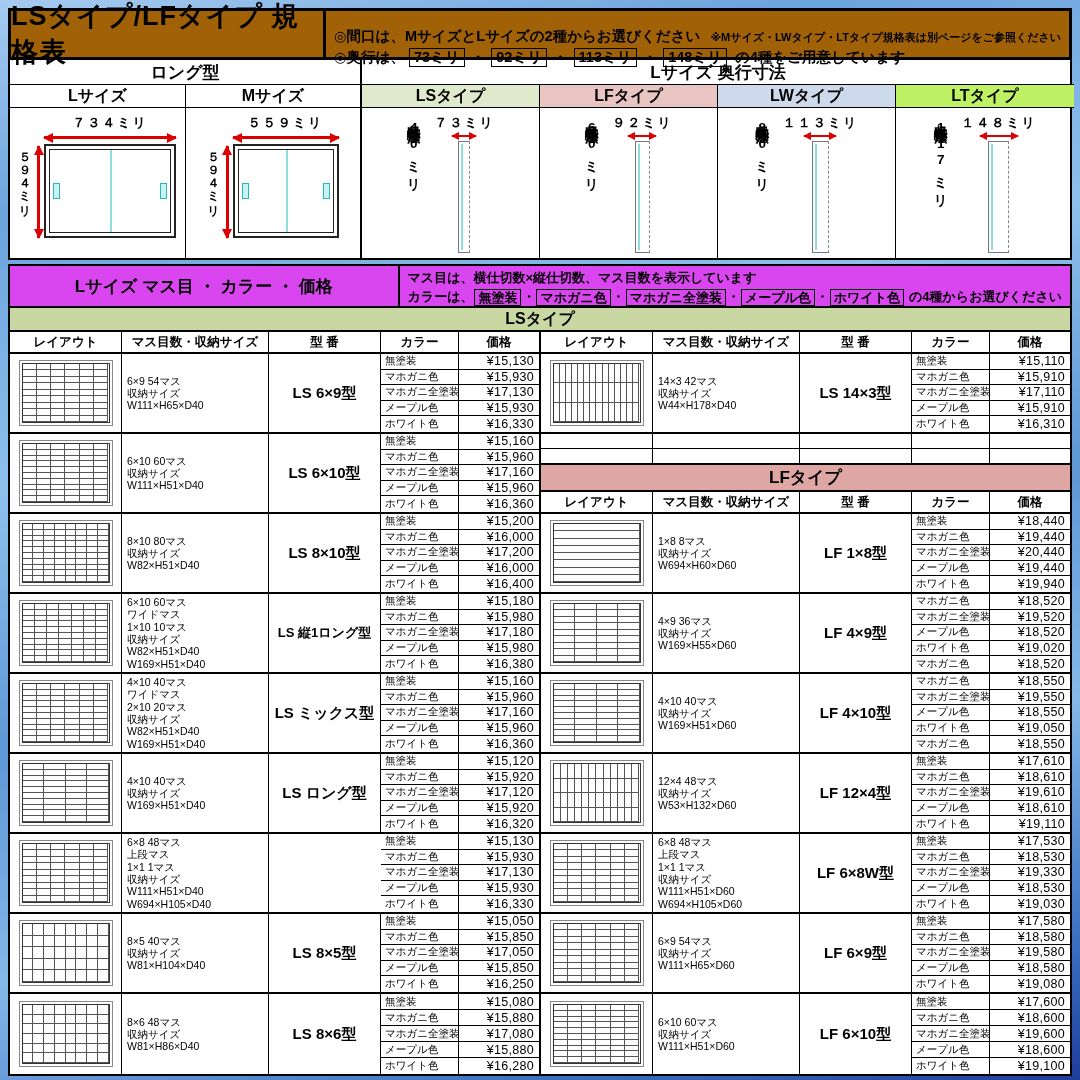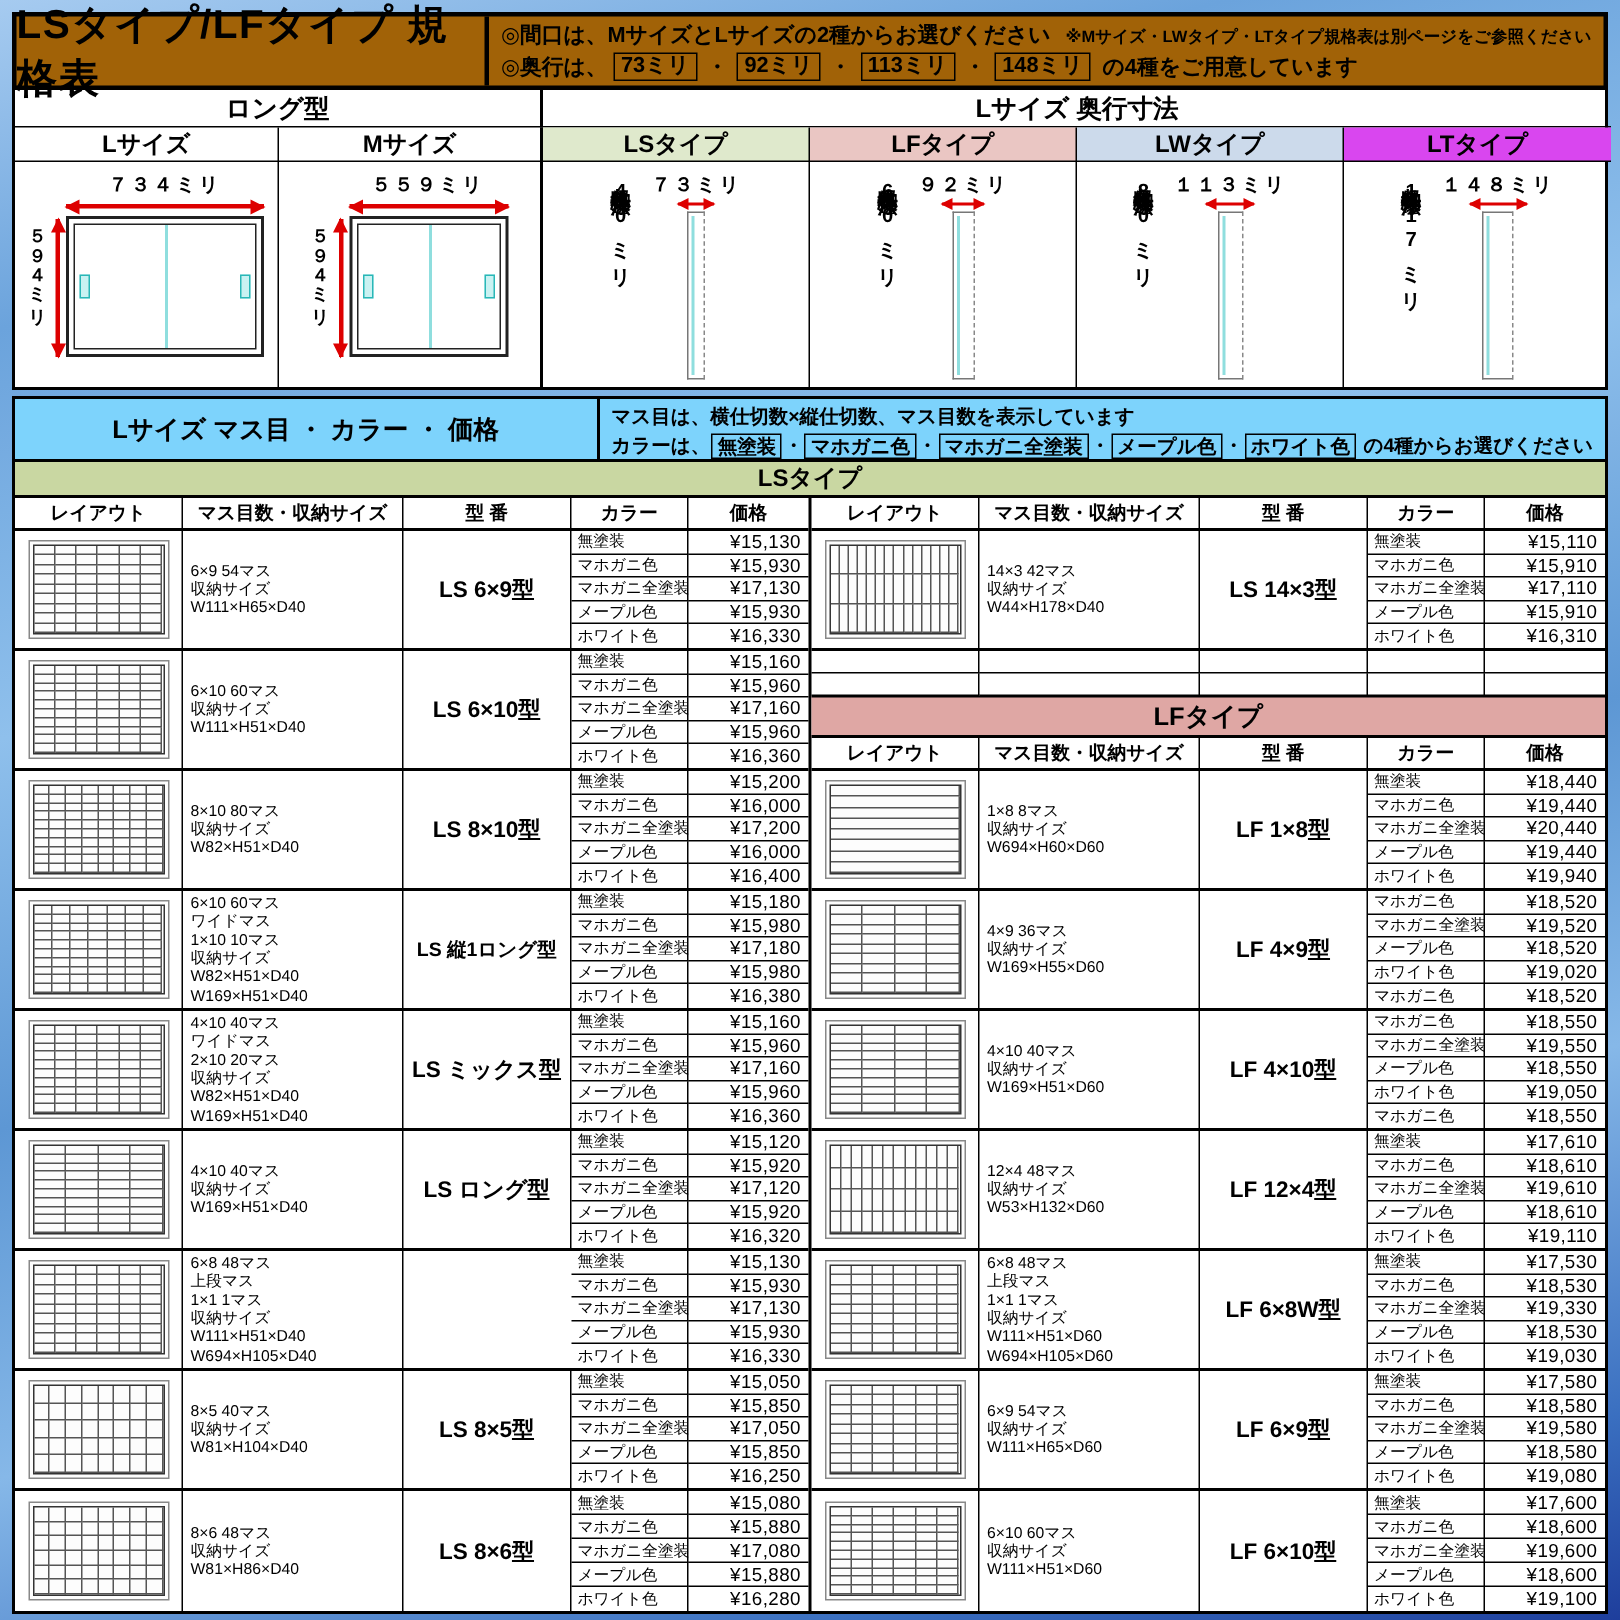--- a/index.html
+++ b/index.html
@@ -6,34 +6,34 @@
   body{
     width:1080px;height:1080px;position:relative;overflow:hidden;
     font-family:"Liberation Sans","DejaVu Sans",sans-serif;color:#000;
     background:linear-gradient(165deg,#a6cbf0 0%,#6ba3dc 16%,#8fc0ec 36%,#5d97d4 55%,#86b8e8 72%,#3a6fc0 90%,#1e3e9c 100%);
   }
   .page{position:absolute;left:8px;top:8px;width:1064px;}
   
   .top-row{display:flex;height:52px;background:#a16207;border:3px solid #000;box-sizing:border-box;}
   .title-box{width:494px;display:flex;align-items:center;justify-content:center;
     font-size:27px;font-weight:bold;letter-spacing:1px;border-right:3px solid #000;box-sizing:border-box;}
-  .info-box{flex:1;padding:3px 8px 0 8px;box-sizing:border-box;}
+  .info-box{flex:1;padding:16px 8px 0 8px;box-sizing:border-box;}
   .note-line1{font-size:14.5px;font-weight:bold;white-space:nowrap;}
   .note-line1 .sub{font-size:11px;margin-left:10px;}
   .note-line2{font-size:14.5px;font-weight:bold;margin-top:2px;display:flex;align-items:center;white-space:nowrap;}
   .boxed{border:1px solid #000;padding:0 4px;margin:0 4px;display:inline-block;line-height:17px;}
   .sep{margin:0 2px;}
   
   .dim-table{display:grid;grid-template-columns:176px 176px 178px 178px 178px 178px;
     grid-template-rows:25px 23px 150px;background:#fff;border:2px solid #000;border-top:none;box-sizing:border-box;margin-bottom:4px;}
   .dim-table >div{box-sizing:border-box;border-right:1px solid #000;border-bottom:1px solid #000;}
   .span2{grid-column:1/3;}.span4{grid-column:3/7;border-right:none!important;}
   .dh{display:flex;align-items:center;justify-content:center;font-weight:bold;font-size:16px;}
   .dh.big{font-size:17px;}
-  .hdr-ls{background:#dfe9cc;}.hdr-lf{background:#eac6c3;}.hdr-lw{background:#ccdaeb;}.hdr-lt{background:#d946ef;}
+  .hdr-ls{background:#dfe9cc;}.hdr-lf{background:#eac6c3;}.hdr-lw{background:#ccdaeb;}.hdr-lt{background:#bef264;}
   .col2b{border-right:2px solid #000!important;}
   .lastcol{border-right:none!important;}
   .dim-cell{position:relative;border-bottom:none!important;}
   
   .cab-cell{display:flex;padding-top:6px;justify-content:center;}
   .cab-left{display:flex;margin-right:4px;margin-top:30px;}
   .v-label{writing-mode:vertical-rl;text-orientation:upright;font-size:12px;font-weight:bold;letter-spacing:1px;line-height:12px;margin-right:2px;}
   .varrow{position:relative;width:0;border-left:3px solid #dd0000;height:92px;margin-left:4px;margin-top:2px;}
   .varrow i{position:absolute;left:-6.5px;width:0;height:0;border-left:5px solid transparent;border-right:5px solid transparent;}
   .varrow i.t{top:-1px;border-bottom:10px solid #dd0000;}
@@ -58,21 +58,21 @@
   .d-label{font-size:13px;font-weight:bold;letter-spacing:2px;height:16px;font-family:Liberation Serif, serif;}
   .harrow.small{margin:5px 0 4px 0;border-top-width:2.5px;}
   .harrow.small i{border-top-width:4px;border-bottom-width:4px;top:-5.2px;}
   .harrow.small i.l{border-right-width:8px;}
   .harrow.small i.r{border-left-width:8px;}
   .panel{height:112px;background:#fff;border:1px solid #777;border-right:1px dashed #888;box-sizing:border-box;position:relative;}
   .panel::before{content:"";position:absolute;left:2px;top:2px;bottom:2px;width:2px;background:#8fdede;}
   .p0{width:12px;}.p1{width:15px;}.p2{width:17px;}.p3{width:21px;}
   .a0{width:24px;}.a1{width:28px;}.a2{width:32px;}.a3{width:38px;}
   
-  .price-hdr{display:flex;height:44px;background:#7dd3fc;border:2px solid #000;box-sizing:border-box;}
+  .price-hdr{display:flex;height:44px;background:#d946ef;border:2px solid #000;box-sizing:border-box;}
   .ph-title{width:405px;display:flex;align-items:center;justify-content:center;font-size:17px;font-weight:bold;border-right:2px solid #000;box-sizing:border-box;}
   .ph-notes{flex:1;padding:2px 8px;box-sizing:border-box;}
   .ph-notes .l1{font-size:13px;font-weight:bold;margin-top:1px;}
   .ph-notes .l2{font-size:13px;font-weight:bold;display:flex;align-items:center;margin-top:1px;white-space:nowrap;}
   .ph-notes .boxed{padding:0 3px;line-height:15px;margin:0 1px;}
   .ls-band{height:24px;background:#c9d7a2;border:2px solid #000;border-top:none;box-sizing:border-box;
     display:flex;align-items:center;justify-content:center;font-weight:bold;font-size:16px;}
   
   .tables{display:flex;}
   .ptable{width:564px;background:#fff;border:2px solid #000;border-top:none;box-sizing:border-box;}

